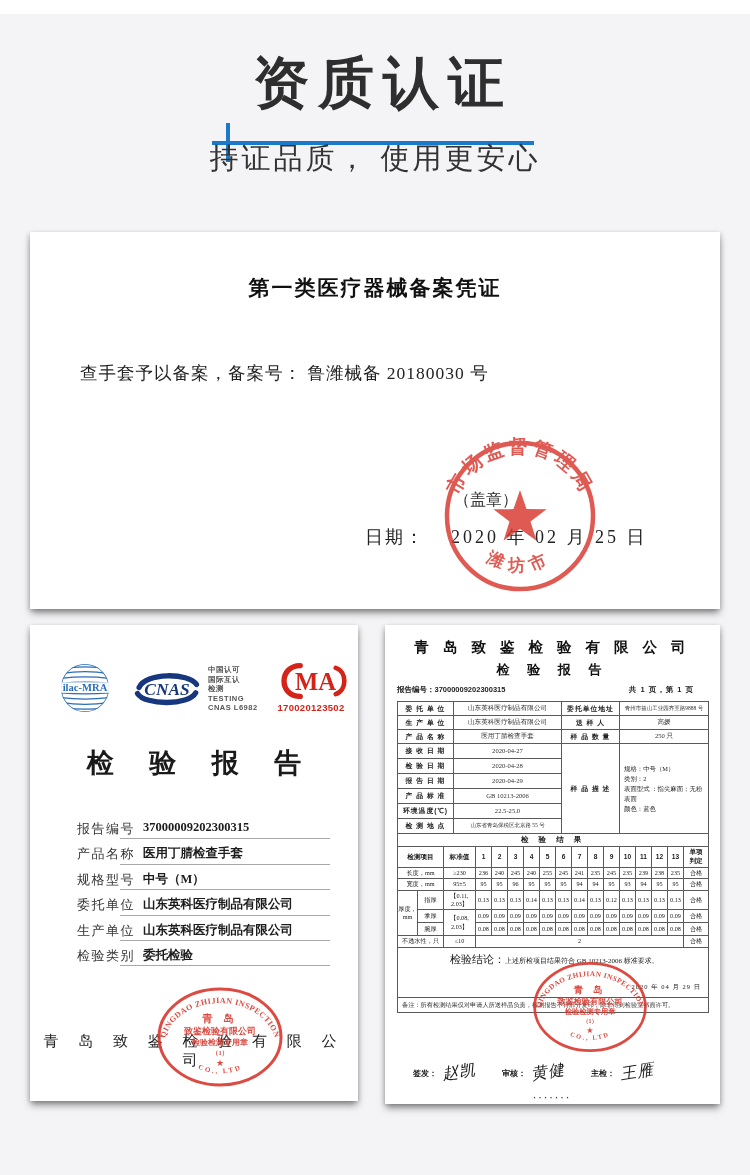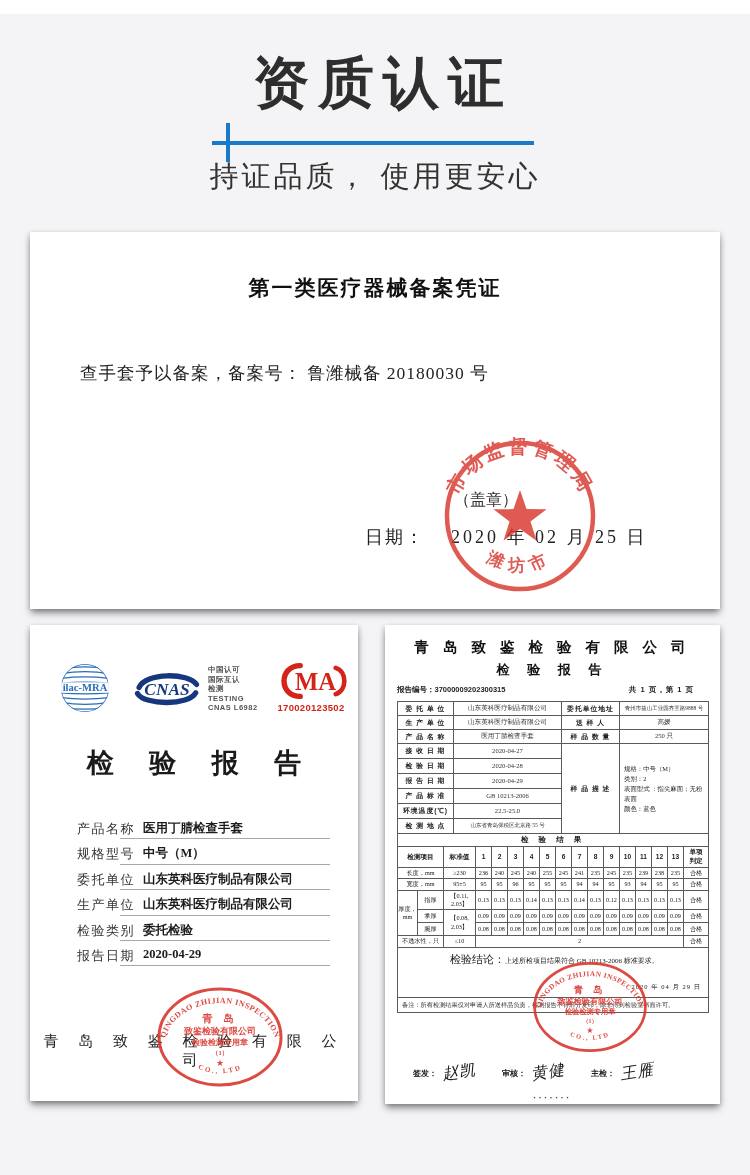--- a/index.html
+++ b/index.html
@@ -5,21 +5,21 @@
   * { margin:0; padding:0; box-sizing:border-box; }
   html,body { width:750px; height:1175px; }
   body { background:#f4f4f6; font-family:"Liberation Sans", sans-serif; position:relative; overflow:hidden; color:#222; }
   .abs { position:absolute; }
   .top-strip { left:0; top:0; width:750px; height:14px; background:#ffffff; }
 
   
   .hd-title { left:0; right:0; top:46px; text-align:center; font-size:56px; font-weight:600; color:#2e2e2e; letter-spacing:9px;margin-left:16px; }
   .hd-line-h { left:212px; top:141px; width:322px; height:4px; background:#1a7ac9; }
   .hd-line-v { left:226px; top:123px; width:4px; height:39px; background:#1a7ac9; }
-  .hd-sub { left:0; right:0; top:157px; text-align:center; font-size:29px; color:#333; letter-spacing:3px; }
+  .hd-sub { left:0; right:0; top:139px; text-align:center; font-size:29px; color:#333; letter-spacing:3px; }
 
   
   .card { position:absolute; background:#fff; box-shadow:0 5px 7px -1px rgba(40,40,40,.5), 2px 1px 4px rgba(0,0,0,.10), -2px 1px 4px rgba(0,0,0,.10); }
   .card-cert  { left:30px;  top:232px; width:690px; height:377px;padding-left:10px; }
   .card-left  { left:30px;  top:625px; width:328px; height:476px; }
   .card-right { left:385px; top:625px; width:335px; height:479px; }
 
   
   .cert-title { left:0; right:0; top:42px; text-align:center; font-size:21px; font-weight:700; letter-spacing:2px; color:#111; }
   .cert-addr  { left:50px; top:98px; font-family:"Liberation Serif",serif; font-size:17.5px; letter-spacing:1px; }
@@ -149,42 +149,42 @@
     <path d="M 34,5 C 6,5 6,45 34,45" stroke="#d42318" stroke-width="7" fill="none" stroke-linecap="round"></path>
     <path d="M 80,8 C 95,13 95,37 80,42" stroke="#d42318" stroke-width="6" fill="none" stroke-linecap="round"></path>
     <text x="54" y="37" text-anchor="middle" font-size="32" font-weight="800" fill="#d42318">MA</text>
   </svg>
   <div class="abs lg-cma-num">170020123502</div>
 
   <div class="abs lr-title">检 验 报 告</div>
 
   <div class="abs lr-fields">
     <div class="lf-row">
+        <span class="lf-label">报告编号</span>
+        <span class="lf-value">37000009202300315</span>
+      </div>
+    <div class="lf-row">
         <span class="lf-label">产品名称</span>
         <span class="lf-value">医用丁腈检查手套</span>
       </div>
     <div class="lf-row">
         <span class="lf-label">规格型号</span>
         <span class="lf-value">中号（M）</span>
       </div>
     <div class="lf-row">
         <span class="lf-label">委托单位</span>
         <span class="lf-value">山东英科医疗制品有限公司</span>
       </div>
     <div class="lf-row">
         <span class="lf-label">生产单位</span>
         <span class="lf-value">山东英科医疗制品有限公司</span>
       </div>
     <div class="lf-row">
         <span class="lf-label">检验类别</span>
         <span class="lf-value">委托检验</span>
-      </div>
-    <div class="lf-row">
-        <span class="lf-label">报告日期</span>
-        <span class="lf-value">2020-04-29</span>
       </div>
   </div>
 
   <div class="abs lr-company">青 岛 致 鉴 检 验 有 限 公 司</div>
 
   <svg class="abs seal-zj-left" viewBox="0 0 130 104">
     <g opacity="0.9">
       <ellipse cx="65" cy="52" rx="61" ry="48" fill="none" stroke="#d9372e" stroke-width="3"></ellipse>
       <path id="zj1Top" d="M 9,62 A 56,44 0 1 1 121,62" fill="none"></path>
       <text font-size="8" font-weight="700" fill="#d9372e" letter-spacing="0.5" font-family="Liberation Sans,sans-serif">

